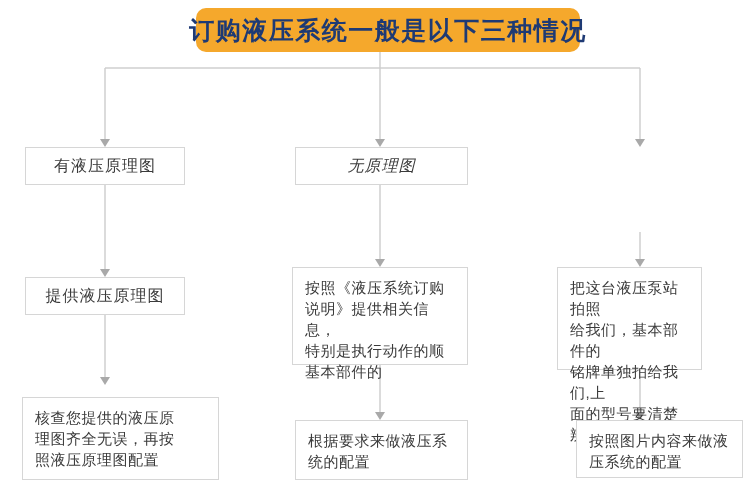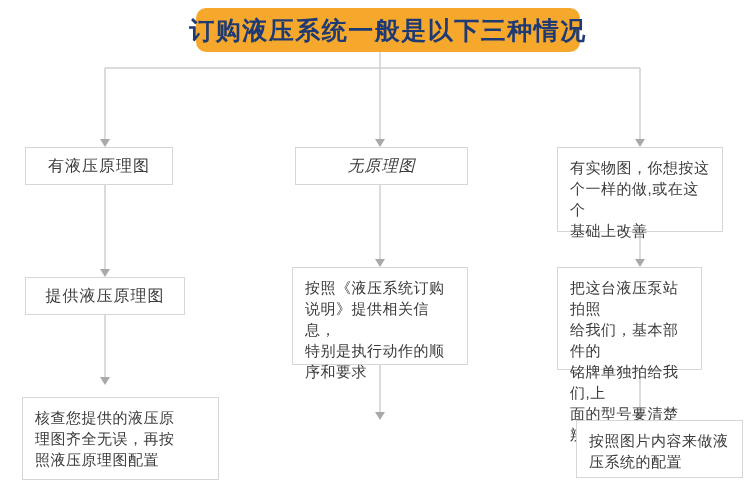--- a/index.html
+++ b/index.html
@@ -76,21 +76,21 @@
   .flow-box.multi {
     padding: 9px 12px;
     font-size: 15px;
     line-height: 21px;
     letter-spacing: 0.5px;
   }
   .flow-box .box-text {
     white-space: pre-line;
   }
   
-  .c1b1 { left: 25px;  top: 147px; width: 148px; height: 38px; }
+  .c1b1 { left: 25px;  top: 147px; width: 160px; height: 38px; }
   .c1b2 { left: 25px;  top: 277px; width: 160px; height: 38px; text-align: right; }
   .c1b3 { left: 22px;  top: 397px; width: 197px; height: 83px; }
   .c2b1 { left: 295px; top: 147px; width: 173px; height: 38px; font-style: italic; }
   .c2b2 { left: 292px; top: 267px; width: 176px; height: 98px; }
   .c2b3 { left: 295px; top: 420px; width: 173px; height: 60px; }
   .c3b1 { left: 557px; top: 147px; width: 166px; height: 85px; }
   .c3b2 { left: 557px; top: 267px; width: 145px; height: 103px; }
   .c3b3 { left: 560px; top: 420px; width: 167px; height: 58px; margin-left: 16px; }
 </style>
 </head>
@@ -130,28 +130,27 @@
 照液压原理图配置</span>
   </div>
 
   <div class="flow-box single c2b1">
     <span class="box-text">无原理图</span>
   </div>
   <div class="flow-box multi c2b2">
     <span class="box-text">按照《液压系统订购
 说明》提供相关信息，
 特别是执行动作的顺
-序和要求</span>
+基本部件的</span>
+  </div>
+  <div class="flow-box multi c2b3">
+    <span class="box-text">根据要求来做液压系
+统的配置</span>
   </div>
 
-  <div class="flow-box multi c3b1">
-    <span class="box-text">有实物图，你想按这
-个一样的做,或在这个
-基础上改善</span>
-  </div>
   <div class="flow-box multi c3b2">
     <span class="box-text">把这台液压泵站拍照
 给我们，基本部件的
 铭牌单独拍给我们,上
 面的型号要清楚辨认</span>
   </div>
   <div class="flow-box multi c3b3">
     <span class="box-text">按照图片内容来做液
 压系统的配置</span>
   </div>

